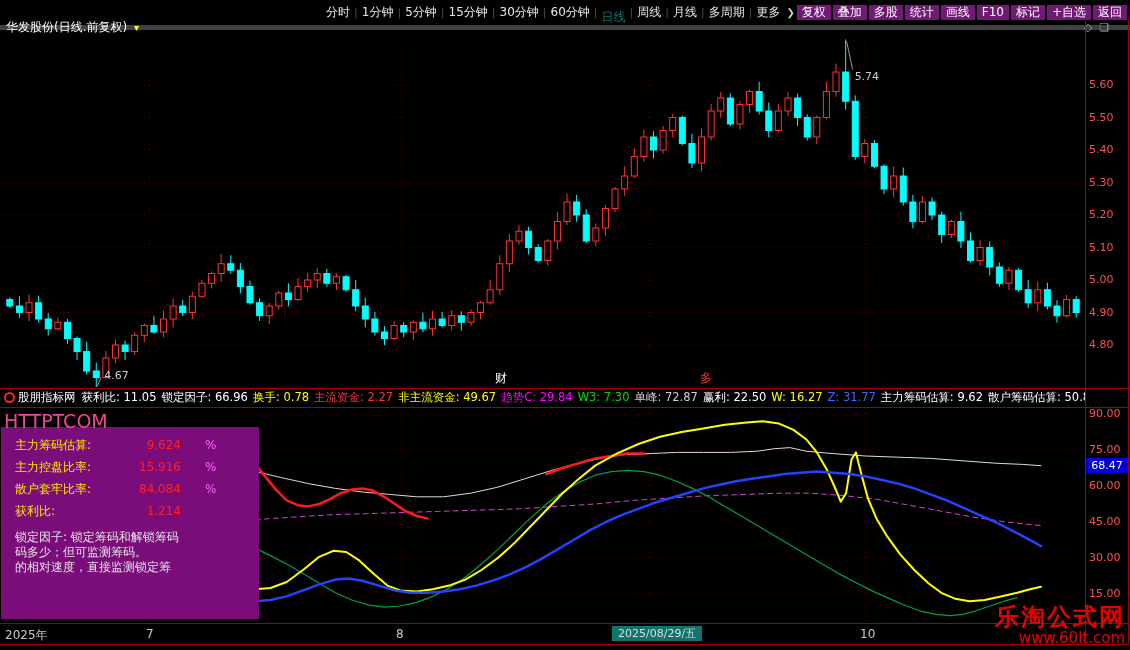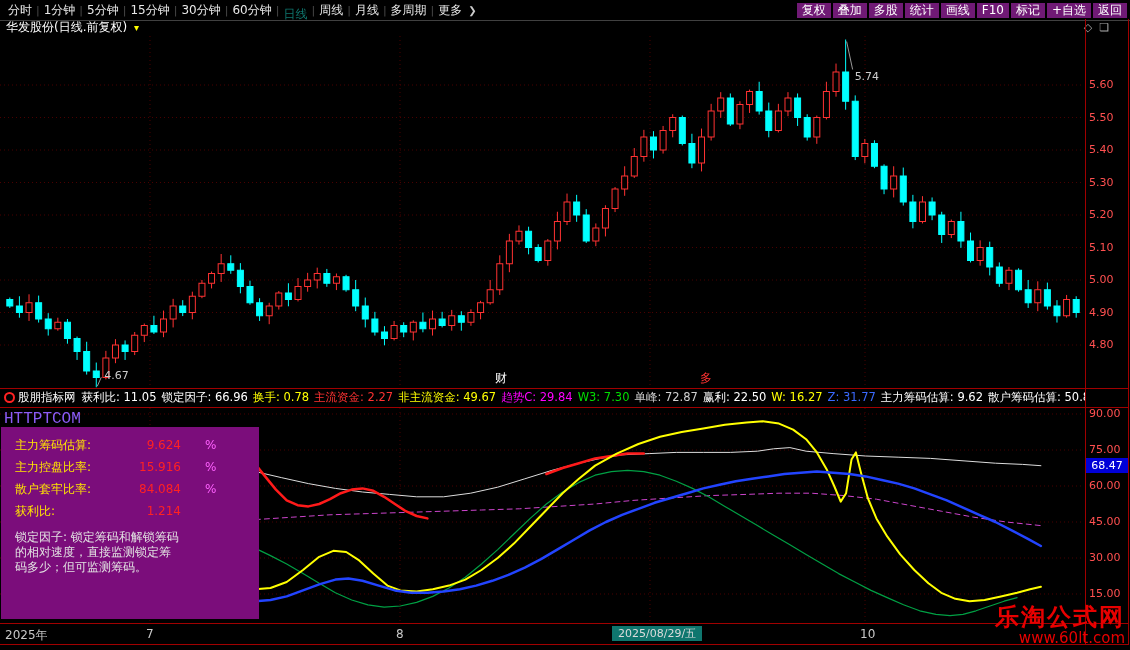--- a/index.html
+++ b/index.html
@@ -1,35 +1,35 @@
 <!DOCTYPE html>
 <html><head>
 <meta charset="utf-8">
 <style>
   html,body{margin:0;padding:0;background:#000;}
   .app{position:relative;width:1130px;height:650px;background:#000;overflow:hidden;font-family:"DejaVu Sans",sans-serif;}
-  .toolbar{position:absolute;top:0;left:0;width:1130px;height:21px;display:flex;justify-content:space-between;align-items:center;background:#000;border-bottom:1px solid #404040;box-sizing:border-box;}
+  .toolbar{position:absolute;top:0;left:0;width:1130px;height:30px;display:flex;justify-content:flex-end;align-items:center;background:#000;border-bottom:5px solid #404040;box-sizing:border-box;}
   .tb-left{display:flex;align-items:center;padding-left:4px;white-space:nowrap;}
   .period-tab{color:#e8e8e8;font-size:12px;padding:0 4px;white-space:nowrap;}
   .period-tab.active{color:#0f766e;margin-top:9px;}
   .sep{color:#4a4a4a;font-size:11px;}
   .arrow{color:#cccccc;font-size:10px;padding:0 2px;}
   .tb-right{display:flex;gap:2px;padding-right:3px;}
   .tb-btn{background:#701a75;color:#fff;font-size:12px;line-height:15px;padding:0 5px;white-space:nowrap;}
   .titlebar{position:absolute;top:19px;left:0;width:1130px;height:17px;color:#ffffff;font-size:12px;line-height:17px;padding-left:6px;box-sizing:border-box;}
   .caret{color:#ffff00;font-size:10px;margin-left:3px;}
   .t-icons{position:absolute;right:14px;top:0;color:#aaaaaa;font-size:11px;letter-spacing:7px;}
   .kchart{position:absolute;top:36px;left:0;width:1085px;height:352px;}
   .indheader{position:absolute;top:389px;left:0;width:1085px;height:17px;display:flex;align-items:center;font-size:11.5px;line-height:17px;white-space:nowrap;overflow:hidden;}
   .brandicon{display:inline-block;width:7px;height:7px;border:2px solid #ff2222;border-radius:50%;margin:0 3px 0 4px;flex:none;}
   .brand{color:#ffffff;margin-right:6px;}
   .ind-item{margin-right:5px;}
   .indchart{position:absolute;top:408px;left:0;width:1085px;height:214px;}
   .indchart svg,.kchart svg{position:absolute;left:0;top:0;}
-  .httptcom{position:absolute;left:4px;top:2px;color:#8b5cf6;font-size:16px;z-index:6;font-family:Liberation Mono, monospace;}
+  .httptcom{position:absolute;left:4px;top:2px;color:#ec4899;font-size:19px;z-index:6;}
   .pbox{position:absolute;left:1px;top:19px;width:258px;height:192px;background:#7b0d7b;padding:10px 4px 0 14px;box-sizing:border-box;z-index:5;}
   .pbox-row{height:22px;font-size:12px;}
   .pbox-label{display:inline-block;width:112px;color:#ffe400;}
   .pbox-val{display:inline-block;width:54px;text-align:right;color:#ff2222;}
   .pbox-unit{display:inline-block;margin-left:24px;color:#ff62ff;}
   .note{margin-top:5px;color:#e2e2e2;font-size:12px;line-height:15px;}
   .xaxis{position:absolute;top:624px;left:0;width:1085px;height:20px;font-size:12px;color:#c8c8c8;}
   .yr{position:absolute;left:5px;top:3px;}
   .xtick{position:absolute;top:3px;}
   .datebox{position:absolute;top:2px;height:15px;line-height:15px;background:#0f766e;color:#dcdcdc;padding:0 6px;font-size:11px;}
@@ -380,22 +380,22 @@
     <span class="httptcom">HTTPTCOM</span>
     <div class="pbox">
       <div id="pbox-rows">
           <div class="pbox-row"><span class="pbox-label">主力筹码估算:</span><span class="pbox-val">9.624</span><span class="pbox-unit">%</span></div>
           <div class="pbox-row"><span class="pbox-label">主力控盘比率:</span><span class="pbox-val">15.916</span><span class="pbox-unit">%</span></div>
           <div class="pbox-row"><span class="pbox-label">散户套牢比率:</span><span class="pbox-val">84.084</span><span class="pbox-unit">%</span></div>
           <div class="pbox-row"><span class="pbox-label">获利比:</span><span class="pbox-val">1.214</span><span class="pbox-unit"></span></div>
         </div>
       <div id="pbox-note" class="note">
           <div>锁定因子: 锁定筹码和解锁筹码</div>
+          <div>码多少；但可监测筹码。</div>
           <div>的相对速度，直接监测锁定筹</div>
-          <div>码多少；但可监测筹码。</div>
         </div>
     </div>
   </div>
 
   <div class="xaxis">
     <span class="yr">2025年</span>
     <span id="xticks"><span class="xtick" style="left: 146px;">7</span><span class="xtick" style="left: 396px;">8</span><span class="xtick" style="left: 860px;">10</span></span>
     <span class="datebox" id="datebox" style="left: 612px;">2025/08/29/五</span>
   </div>
 

